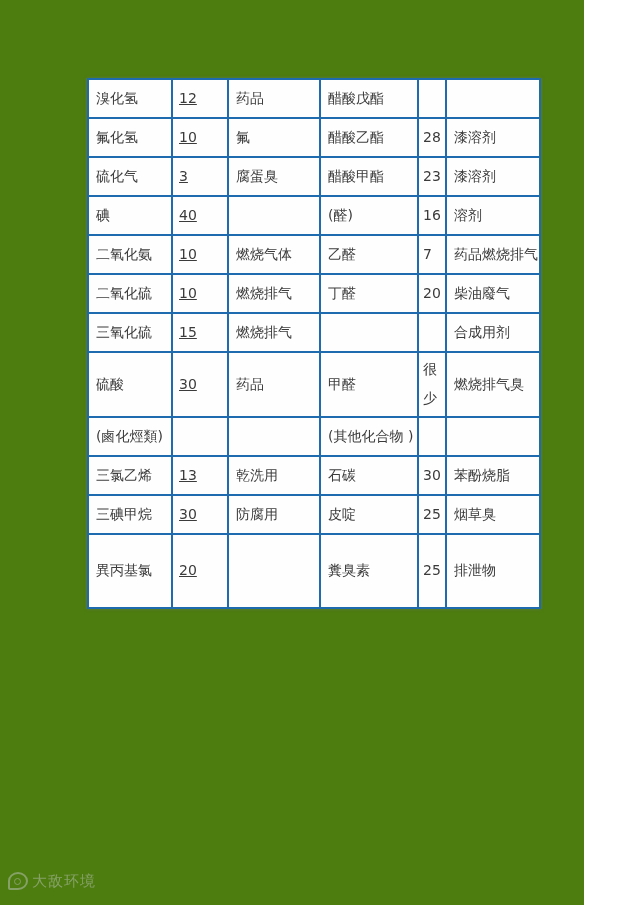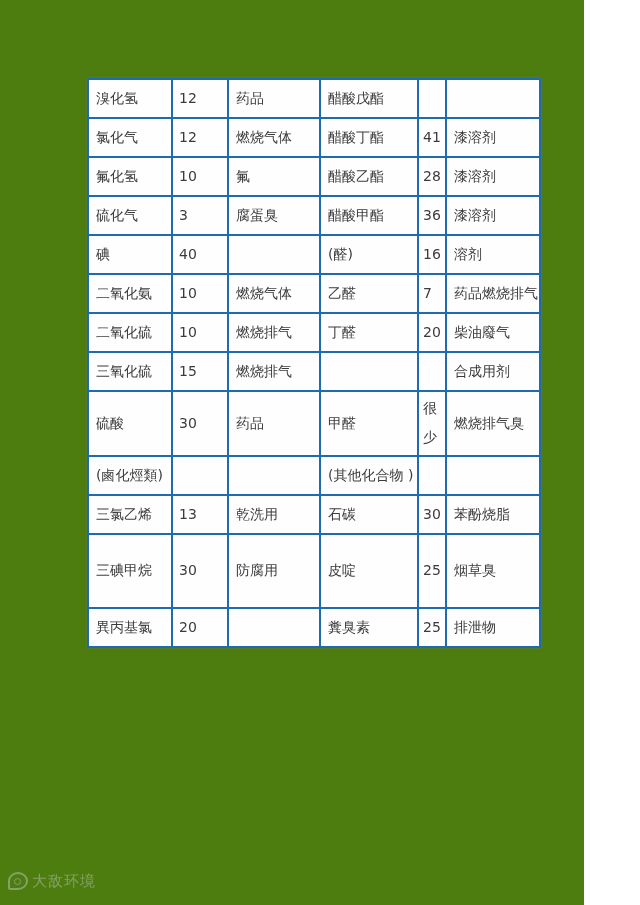--- a/index.html
+++ b/index.html
@@ -31,21 +31,21 @@
     color:var(--text);
     padding:2px 3px 2px 7px;
     vertical-align:middle;
     white-space:nowrap;
     overflow:hidden;
     background:#fefefe;
     line-height:1.35;
   }
   table.chem tr{height:39px;}
   table.chem tr:nth-child(12){height:74px;}
-  table.chem td:nth-child(2){padding-left:6px;}
+  table.chem td:nth-child(2){padding-left:6px;text-decoration:underline;}
   table.chem td:nth-child(5){
     white-space:normal;
     padding:2px 2px 2px 4px;
     line-height:2.1;
     word-break:break-all;
   }
   .watermark{
     position:absolute;
     left:8px;top:872px;
     display:flex;gap:4px;
@@ -87,41 +87,33 @@
     <tbody>
         <tr>
           <td>溴化氢</td>
           <td>12</td>
           <td>药品</td>
           <td>醋酸戊酯</td>
           <td></td>
           <td></td>
         </tr>
         <tr>
-          <td>氯化气</td>
-          <td>12</td>
-          <td>燃烧气体</td>
-          <td>醋酸丁酯</td>
-          <td>41</td>
-          <td>漆溶剂</td>
-        </tr>
-        <tr>
           <td>氟化氢</td>
           <td>10</td>
           <td>氟</td>
           <td>醋酸乙酯</td>
           <td>28</td>
           <td>漆溶剂</td>
         </tr>
         <tr>
           <td>硫化气</td>
           <td>3</td>
           <td>腐蛋臭</td>
           <td>醋酸甲酯</td>
-          <td>36</td>
+          <td>23</td>
           <td>漆溶剂</td>
         </tr>
         <tr>
           <td>碘</td>
           <td>40</td>
           <td></td>
           <td>(醛)</td>
           <td>16</td>
           <td>溶剂</td>
         </tr>

